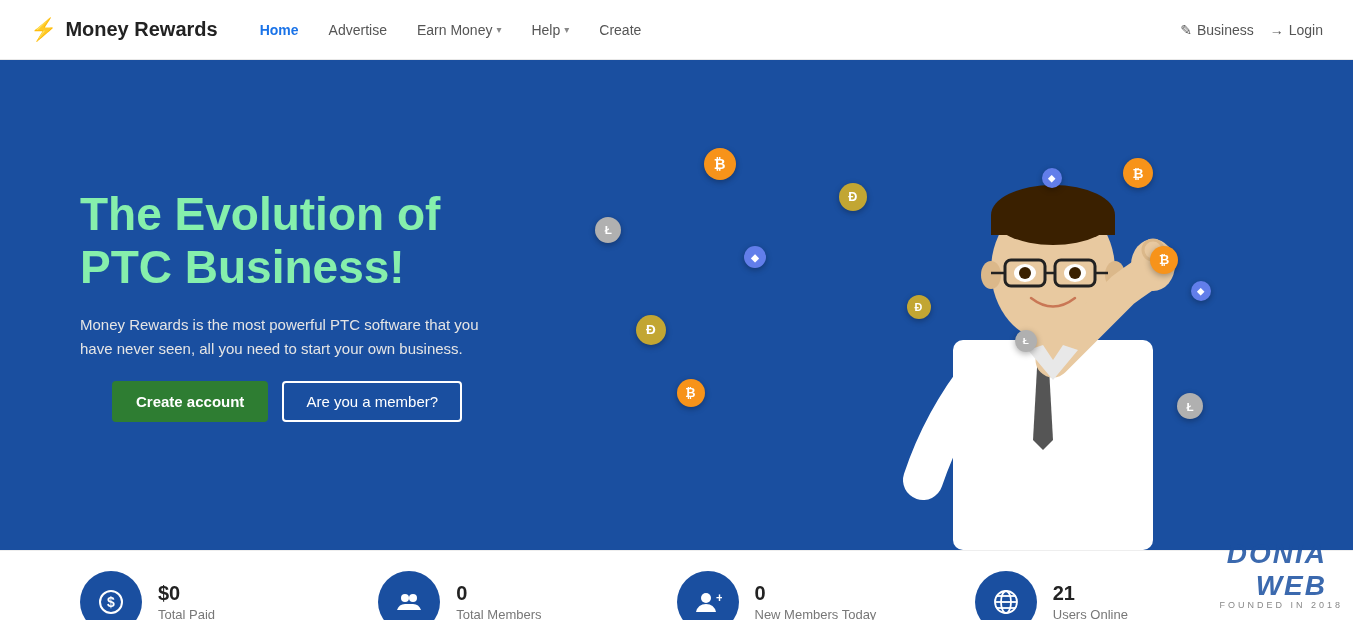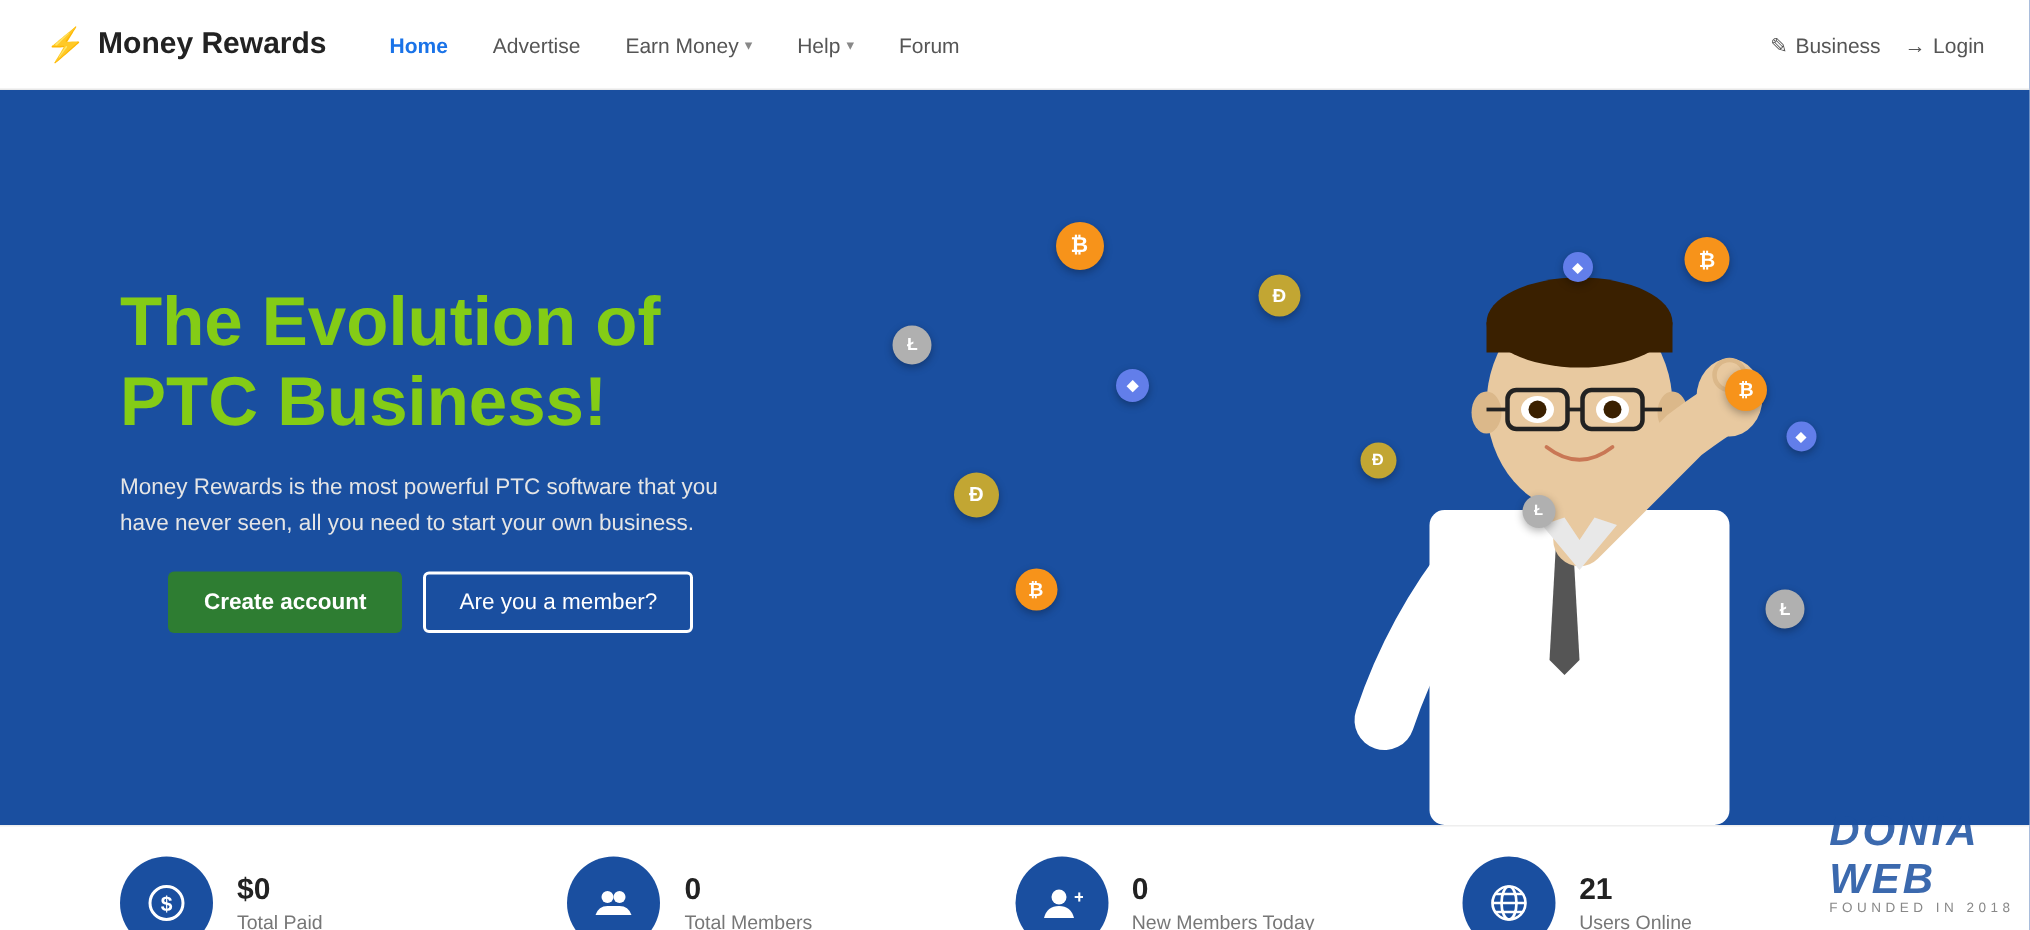--- a/index.html
+++ b/index.html
@@ -74,21 +74,21 @@
     }
     .hero-content {
       position: relative;
       z-index: 2;
       padding: 60px 80px;
       max-width: 580px;
     }
     .hero-title {
       font-size: 46px;
       font-weight: 800;
-      color: #84cc16;
+      color: #86efac;
       line-height: 1.15;
       margin-bottom: 20px;
     }
     .hero-subtitle {
       font-size: 15px;
       color: #e5e5e5;
       line-height: 1.6;
       margin-bottom: 20px;
       max-width: 440px;
     }
@@ -145,27 +145,28 @@
       flex-shrink: 0;
     }
     .stat-text { display: flex; flex-direction: column; }
     .stat-value { font-size: 20px; font-weight: 700; color: #222; }
     .stat-label { font-size: 13px; color: #777; margin-top: 2px; }
 
     
     .watermark {
       position: absolute;
       bottom: 8px;
-      right: 0;
+      right: 16px;
       font-size: 28px;
       font-weight: 900;
       color: #1a4fa0;
       letter-spacing: 2px;
       opacity: 0.85;
       font-style: italic;
+      text-align: right;
     }
     .watermark-sub {
       font-size: 9px;
       letter-spacing: 3px;
       color: #888;
       text-align: left;
       margin-top: -4px;
     }
     .watermark-wrap {
       position: absolute;
@@ -194,21 +195,21 @@
     <a class="nav-link active">Home</a>
     <a class="nav-link">Advertise</a>
     <a class="nav-link">
       <span>Earn Money</span>
       <span class="chevron">▾</span>
     </a>
     <a class="nav-link">
       <span>Help</span>
       <span class="chevron">▾</span>
     </a>
-    <a class="nav-link">Forum</a>
+    <a class="nav-link">Create</a>
   </div>
   <div class="navbar-right">
     <a>
       <span style="font-size:14px;">✎</span>
       <span>Business</span>
     </a>
     <a>
       <span style="font-size:14px;">→</span>
       <span>Login</span>
     </a>

